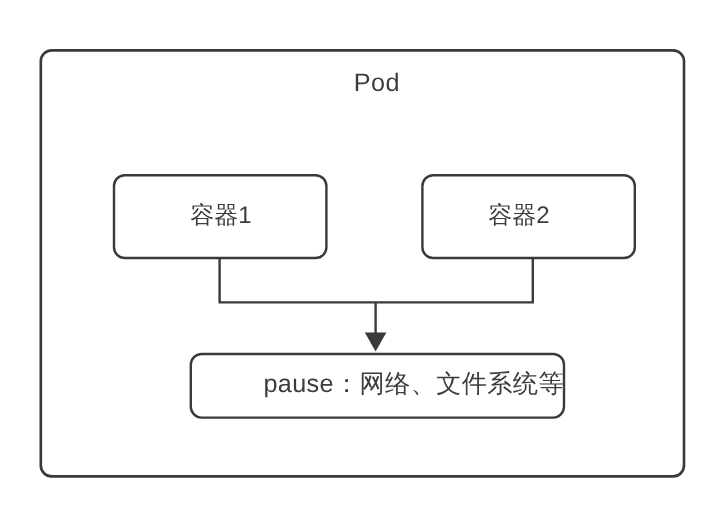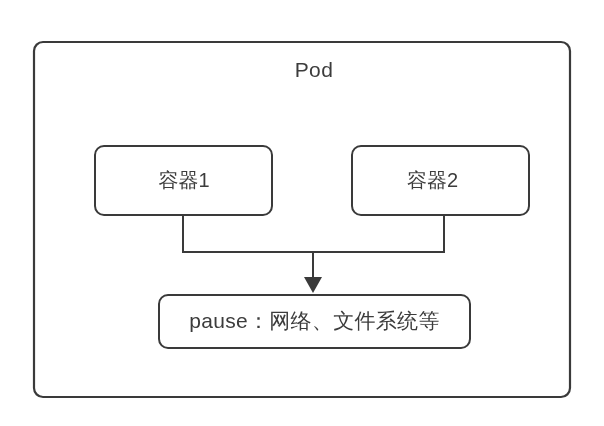--- a/index.html
+++ b/index.html
@@ -71,20 +71,21 @@
     width: 161px;
     top: 170px;
     font-size: 20px;
   }
   #pause-label {
     left: 159px;
     width: 311px;
     top: 310px;
     font-size: 21px;
     letter-spacing: 0.3px;
+    text-align: right;
   }
 </style>
 </head>
 <body>
 
 <div id="canvas">
 
   <svg id="diagram-svg" viewBox="0 0 604 426" xmlns="http://www.w3.org/2000/svg">
 
     <rect class="pod-shape" x="34" y="42" width="536" height="355" rx="9" ry="9"></rect>

